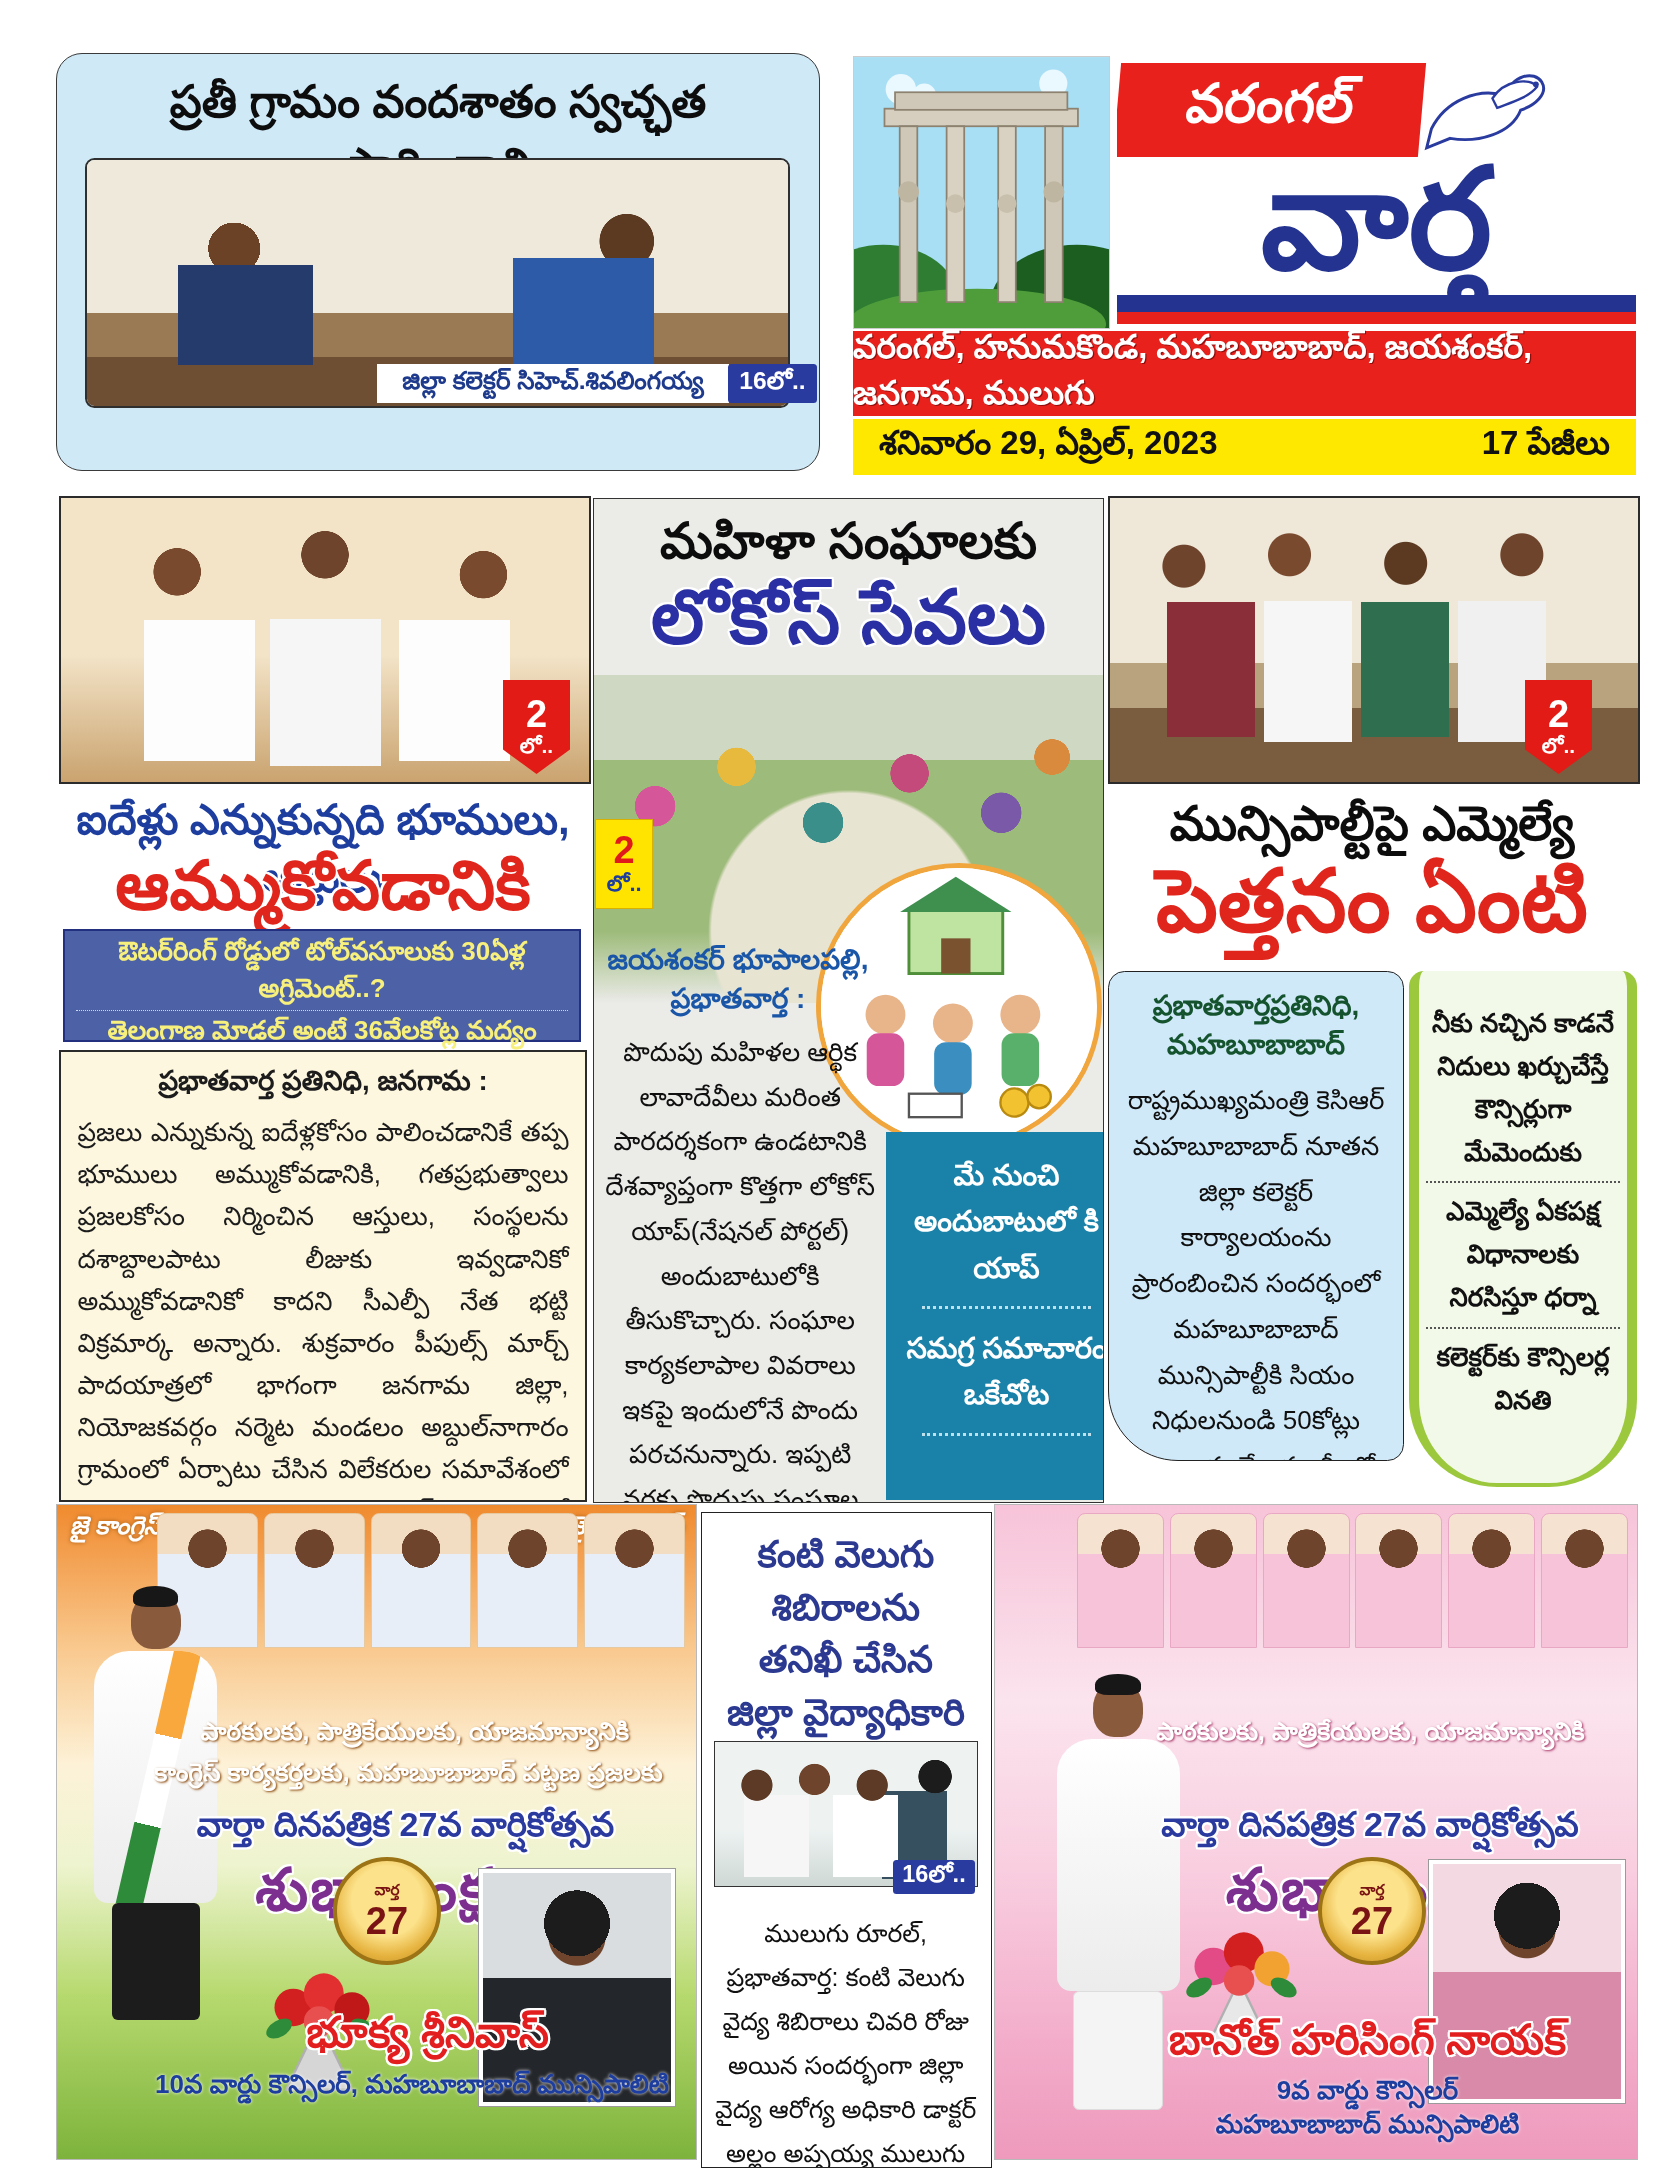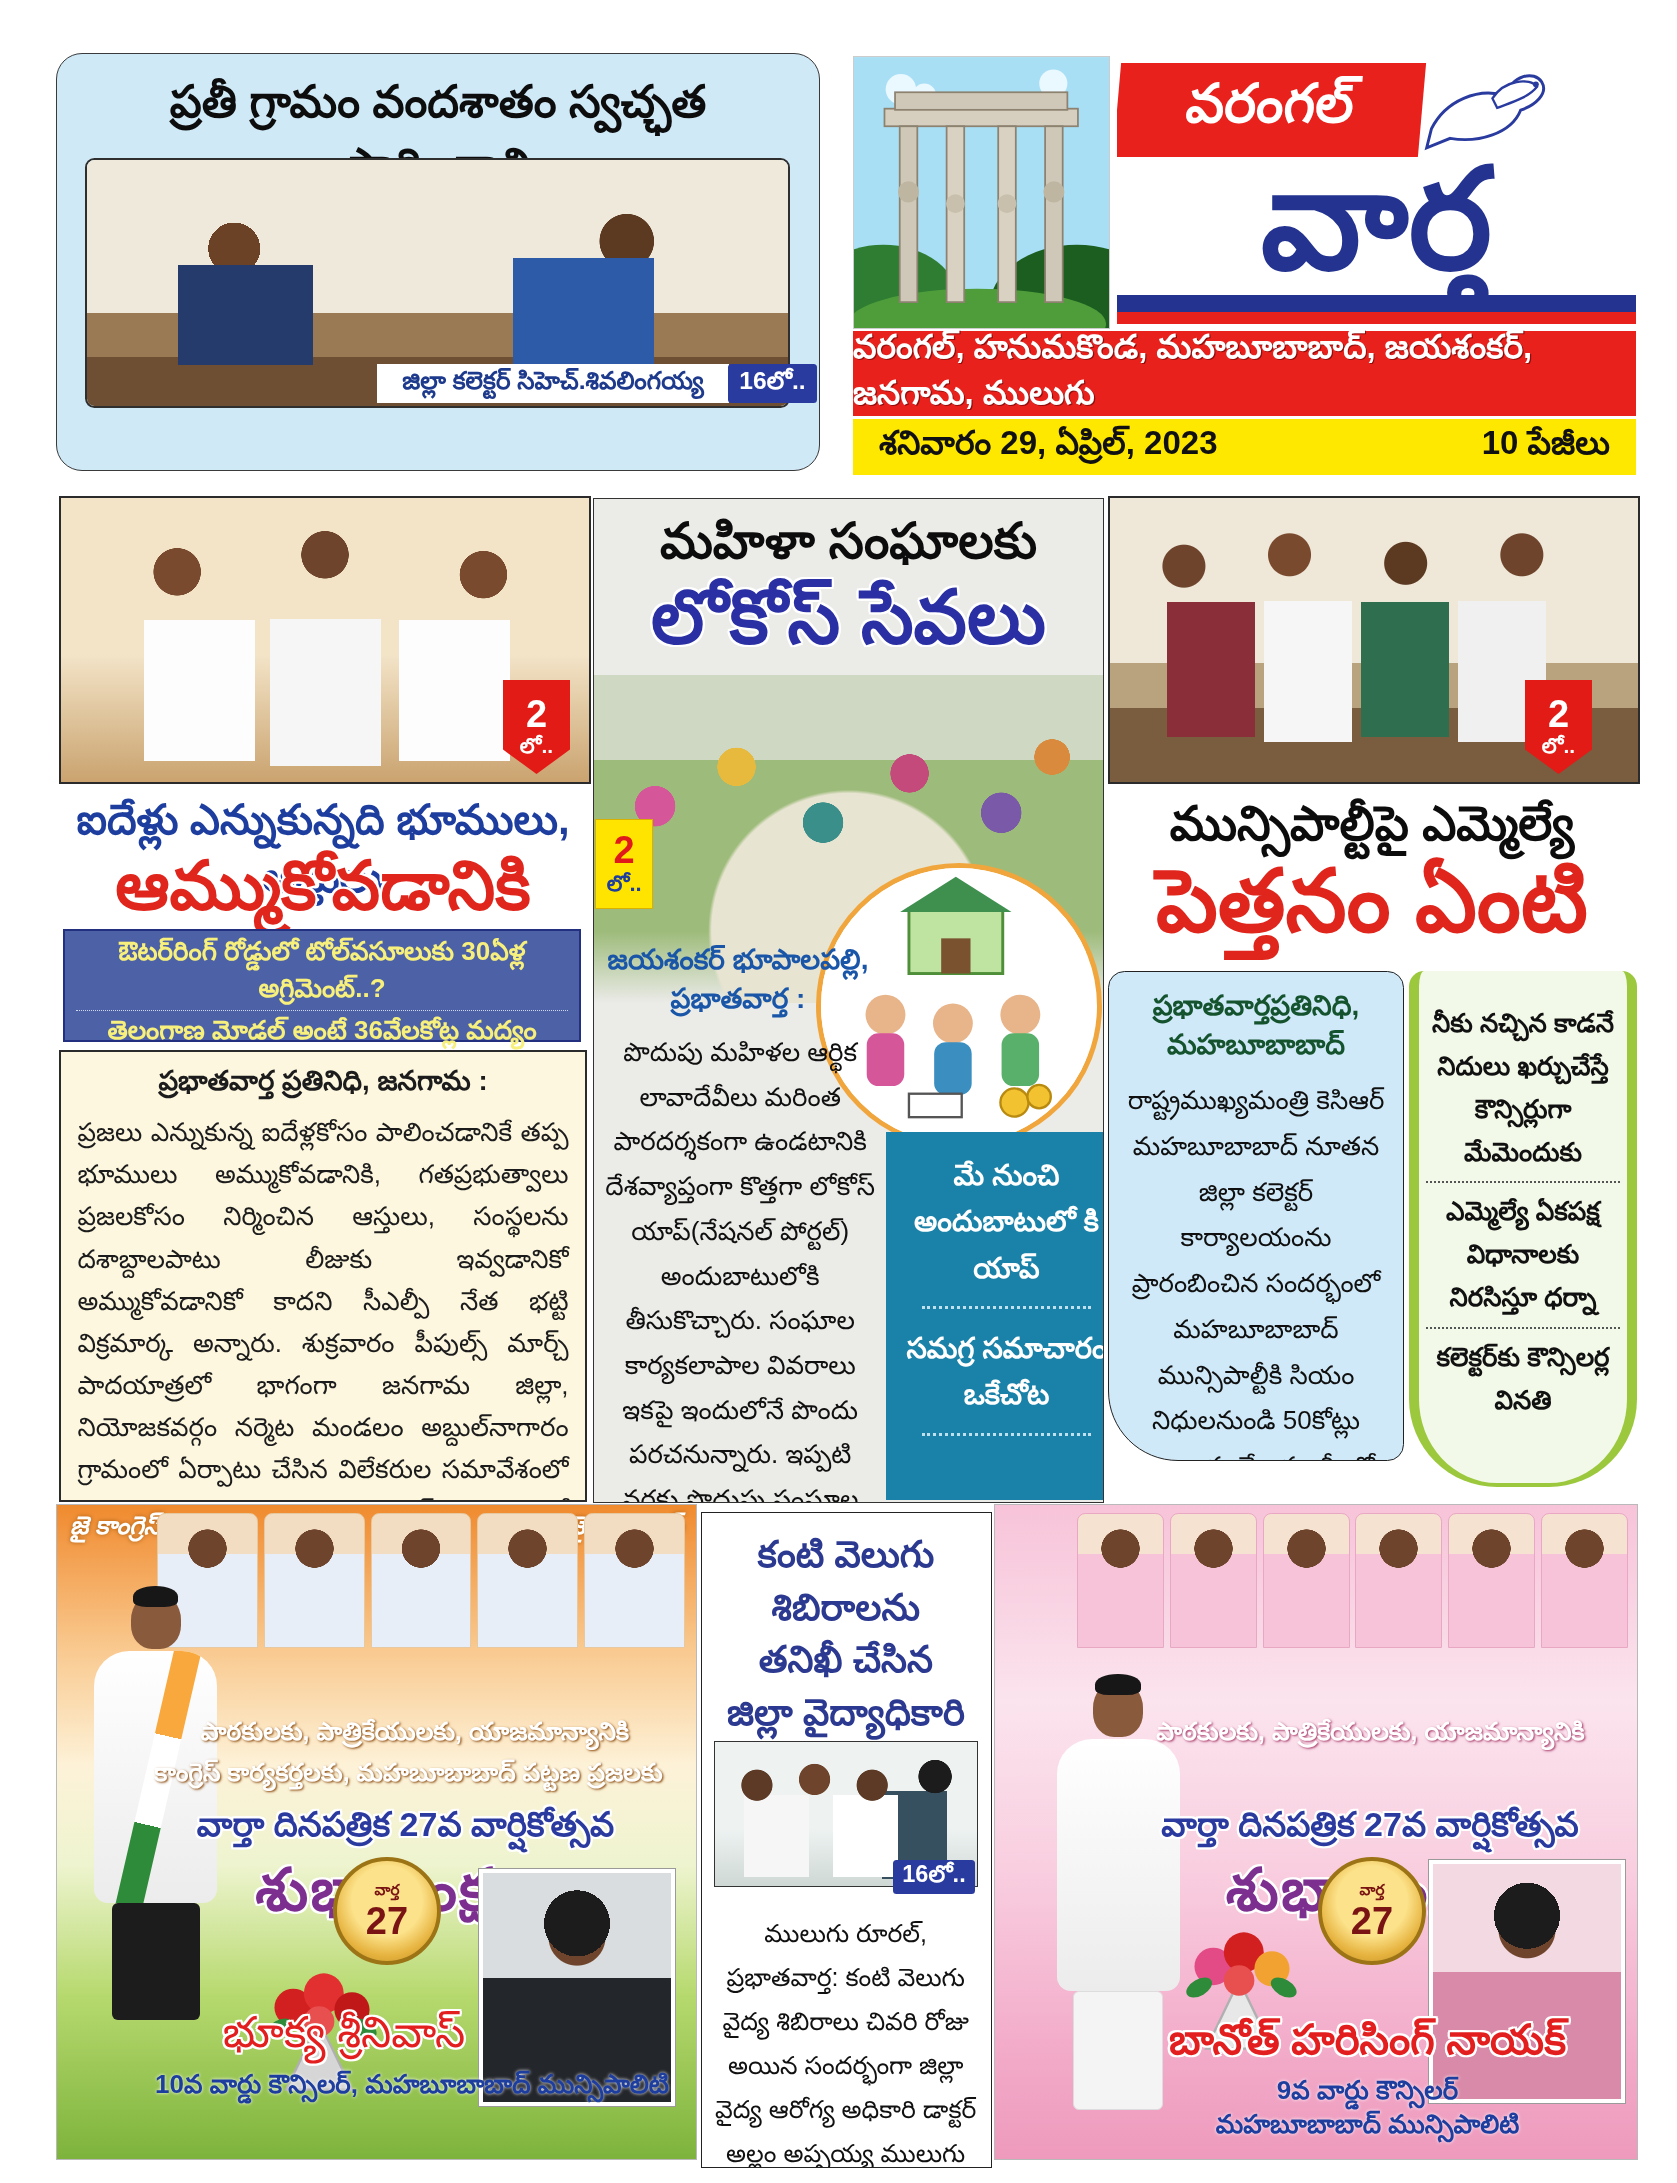--- a/index.html
+++ b/index.html
@@ -146,21 +146,21 @@
   .f-legs{width:88px;height:117px;margin:0 auto;background:#1c1c1c;border-radius:5.9px;}
   .f-legs.white{background:#f4f4f4;border:1.2px solid #dddddd;}
   .corner-text{color:#ffffff;font-style:italic;font-size:25px;font-weight:700;text-shadow:0 0 4.7px #a85c10;}
 
   .ad-left{left:56px;top:1504px;width:639px;height:654px;border:1.2px solid #b9b9b9;overflow:hidden;
      background:linear-gradient(180deg,#f08a2e 0%,#f9c98f 22%,#fdf2d8 40%,#eef4cf 55%,#b6d96e 75%,#7db33c 100%);}
   .al-line1{left:94px;top:212px;width:528px;font-size:25px;font-weight:800;color:#fff;text-shadow:1.2px 1.2px 2.3px #8a4a0e;}
   .al-line2{left:76px;top:253px;width:551px;font-size:25px;font-weight:800;color:#fff;text-shadow:1.2px 1.2px 2.3px #8a4a0e;}
   .al-line3{left:70px;top:300px;width:557px;font-size:34px;font-weight:800;color:#2b3a9f;}
   .al-greet{left:100px;top:351px;width:498px;font-size:59px;font-weight:800;color:#7c2f8f;letter-spacing:2.3px;}
-  .al-name{left:82px;top:503px;width:410px;font-size:43px;font-weight:400;color:#e31e1e;}
+  .al-name{left:82px;top:503px;width:410px;font-size:43px;font-weight:700;color:#e31e1e;text-align:right;}
   .al-title{left:91px;top:564px;width:528px;font-size:26px;font-weight:800;color:#1d3e9e;text-shadow:0 0 3.5px #ffffff;}
 
   .story-bc{left:701px;top:1504px;width:289px;height:654px;background:#ffffff;border:1.8px solid #222;overflow:hidden;margin-top:8px;}
   .bc-head{left:5.9px;top:16.4px;width:276px;font-size:37px;line-height:1.42;font-weight:800;color:#2b3990;}
   .bc-photo{left:11.7px;top:228px;width:262px;height:144px;border:1.8px solid #333;background:
      radial-gradient(circle at 16% 30%, #5c3a26 0 15.2px, rgba(0,0,0,0) 16px),
      radial-gradient(circle at 38% 26%, #6e452c 0 15.2px, rgba(0,0,0,0) 16px),
      radial-gradient(circle at 60% 30%, #5c3a26 0 15.2px, rgba(0,0,0,0) 16px),
      radial-gradient(circle at 84% 24%, #1c1c1c 0 16.4px, rgba(0,0,0,0) 17px),
      linear-gradient(#f6f6f6,#f6f6f6) 15% 85%/65px 82px no-repeat,
@@ -227,21 +227,21 @@
   </div>
   <div class="abs logo-main">వార్త</div>
   <div class="abs logo-bar"></div>
   <div class="abs logo-redbar"></div>
 </div>
 
 <div class="abs districts">వరంగల్, హనుమకొండ, మహబూబాబాద్, జయశంకర్, జనగామ, ములుగు</div>
 
 <div class="abs datebar">
   <span>శనివారం 29, ఏప్రిల్, 2023</span>
-  <span>10 పేజీలు</span>
+  <span>17 పేజీలు</span>
 </div>
 
 <div class="abs photo1"></div>
 <div class="abs shield" style="left:503px;top:680px;">
   <span class="n">2</span>
   <span class="s">లో..</span>
 </div>
 <div class="abs lh-top ctr">ఐదేళ్లు ఎన్నుకున్నది భూములు, ఆస్తులు</div>
 <div class="abs lh-main ctr outline-w">ఆమ్ముకోవడానికి కాదు</div>
 <div class="abs sub-box">

